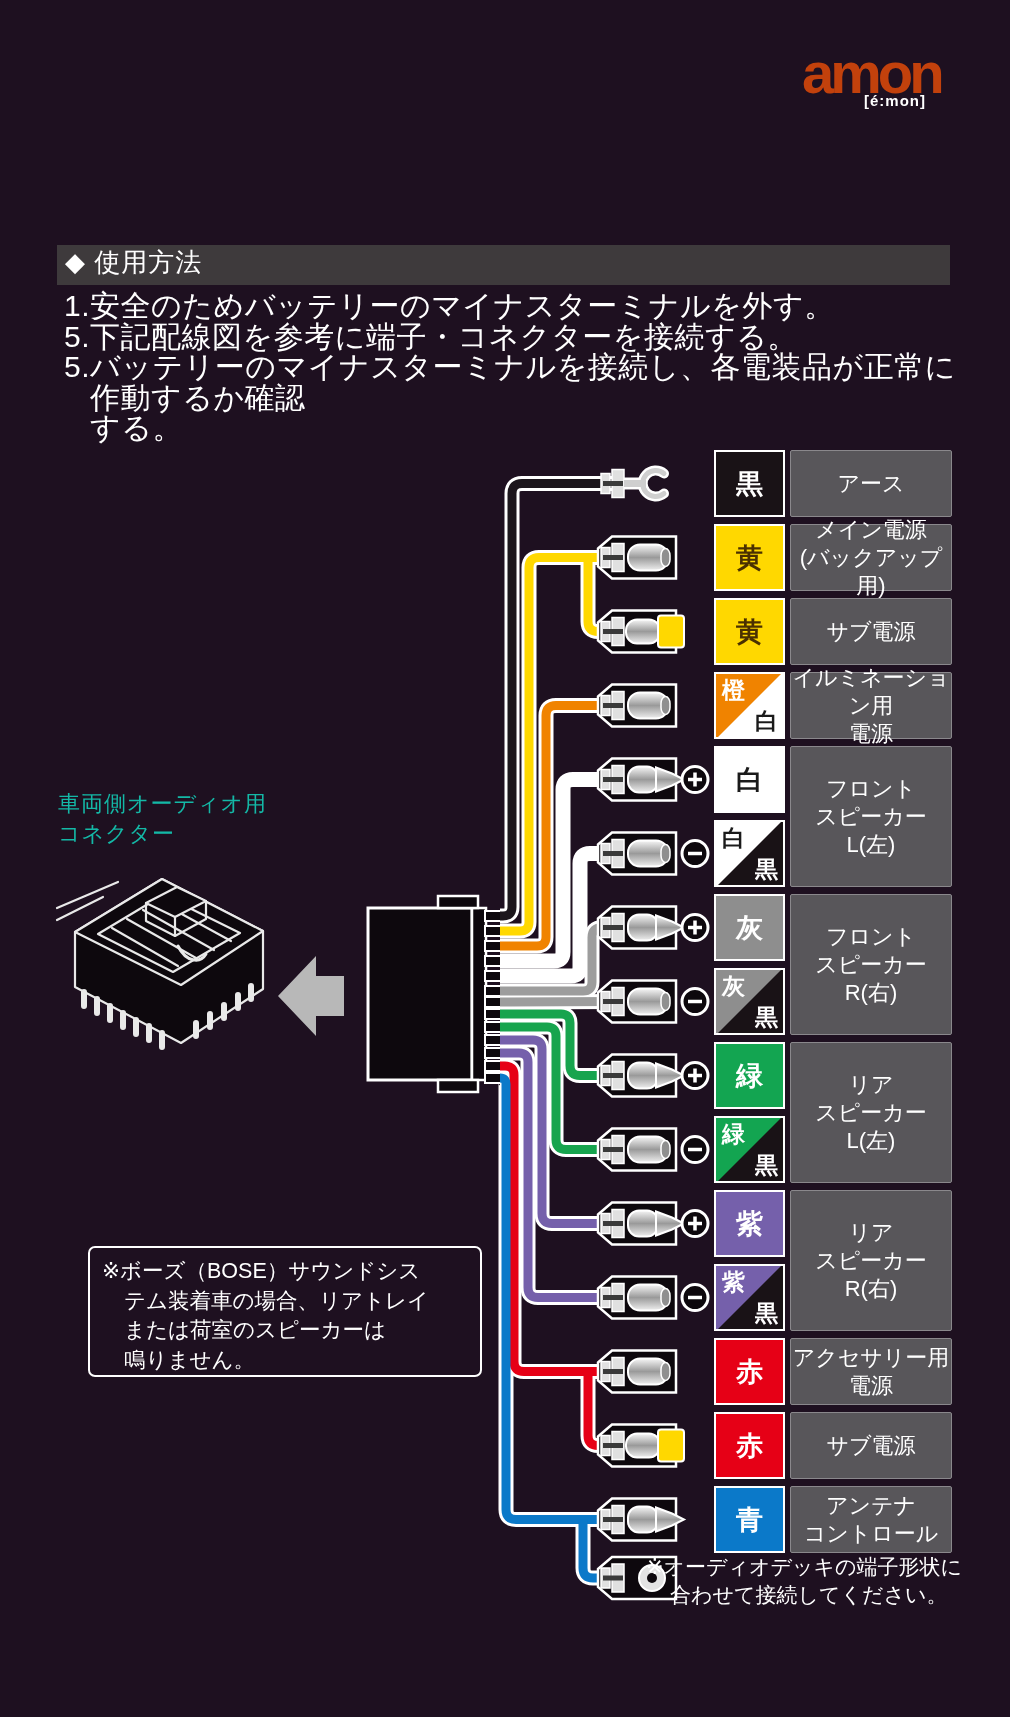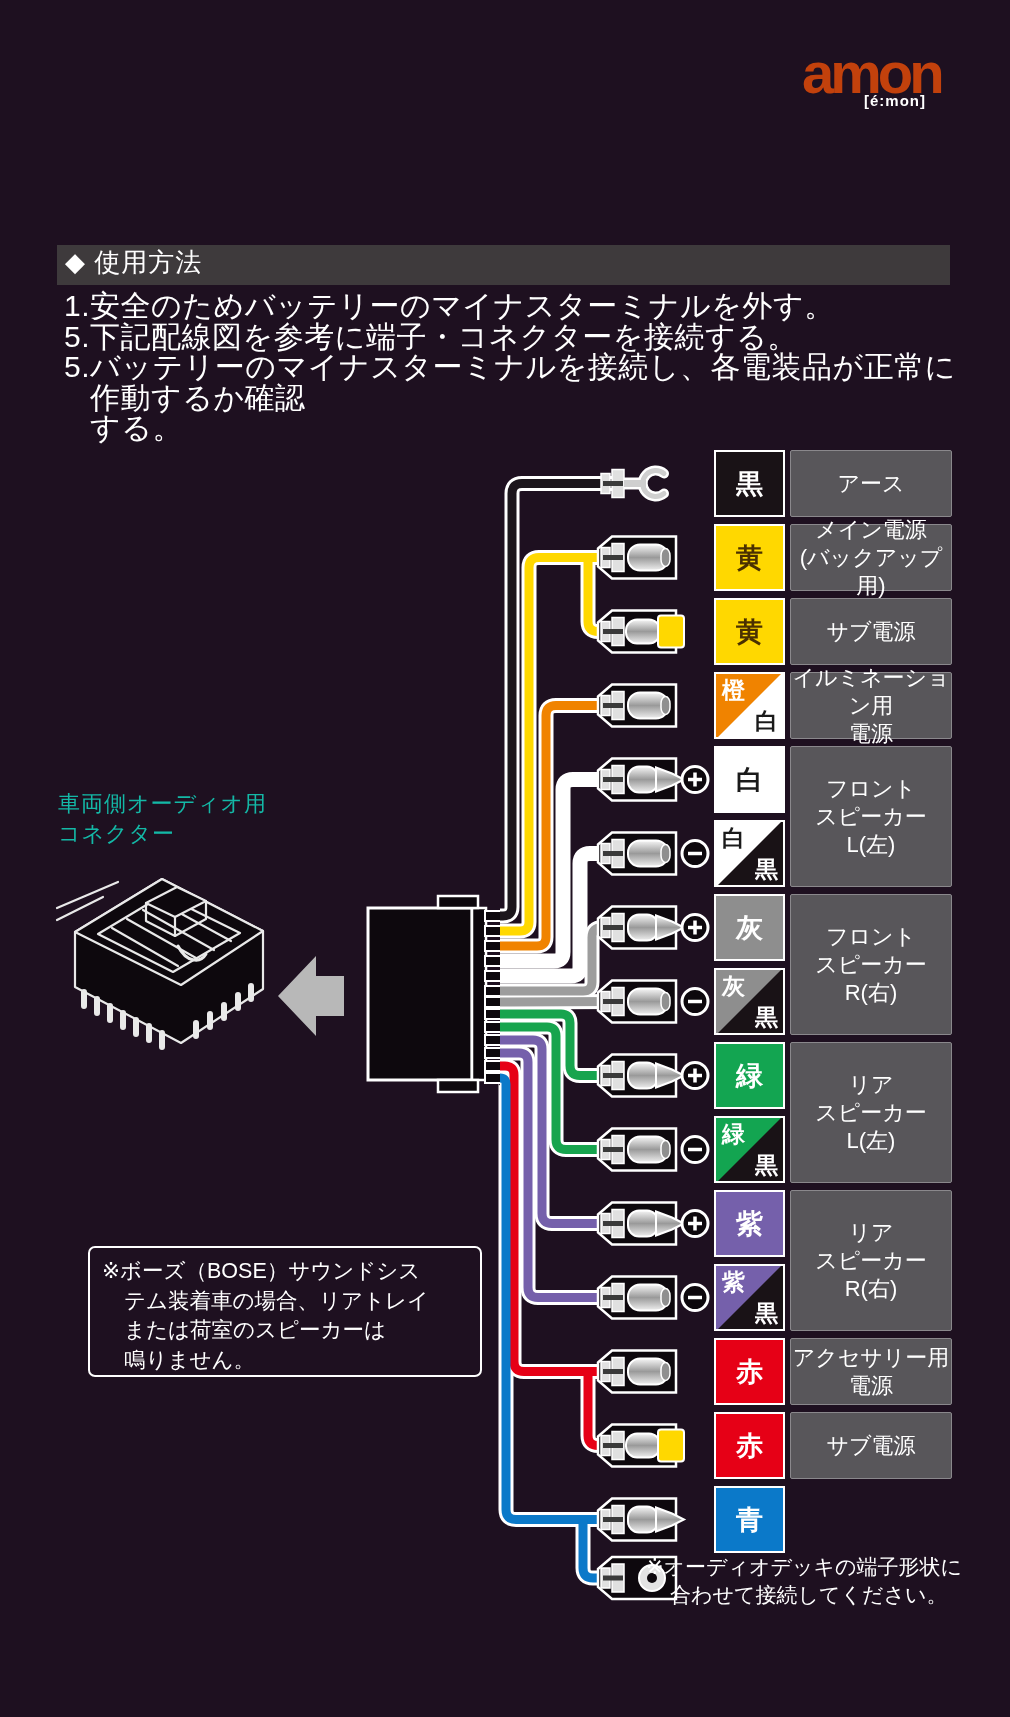--- a/index.html
+++ b/index.html
@@ -381,20 +381,22 @@
       </div>
       <div class="desc" style="grid-area: 13 / 2;">アクセサリー用
 電源</div>
       <div class="swatch" style="grid-area: 14 / 1; background: rgb(230, 0, 22);">
         <span class="one" style="color: rgb(255, 255, 255);">赤</span>
       </div>
       <div class="desc" style="grid-area: 14 / 2;">サブ電源</div>
       <div class="swatch" style="grid-area: 15 / 1; background: rgb(11, 121, 201);">
         <span class="one" style="color: rgb(255, 255, 255);">青</span>
       </div>
+      <div class="desc" style="grid-area: 15 / 2;">アンテナ
+コントロール</div>
     </div>
 
   <div class="note-box">
     <div class="txt">※ボーズ（BOSE）サウンドシス
 テム装着車の場合、リアトレイ
 または荷室のスピーカーは
 鳴りません。</div>
   </div>
 
   <div class="bottom-note">※オーディオデッキの端子形状に

